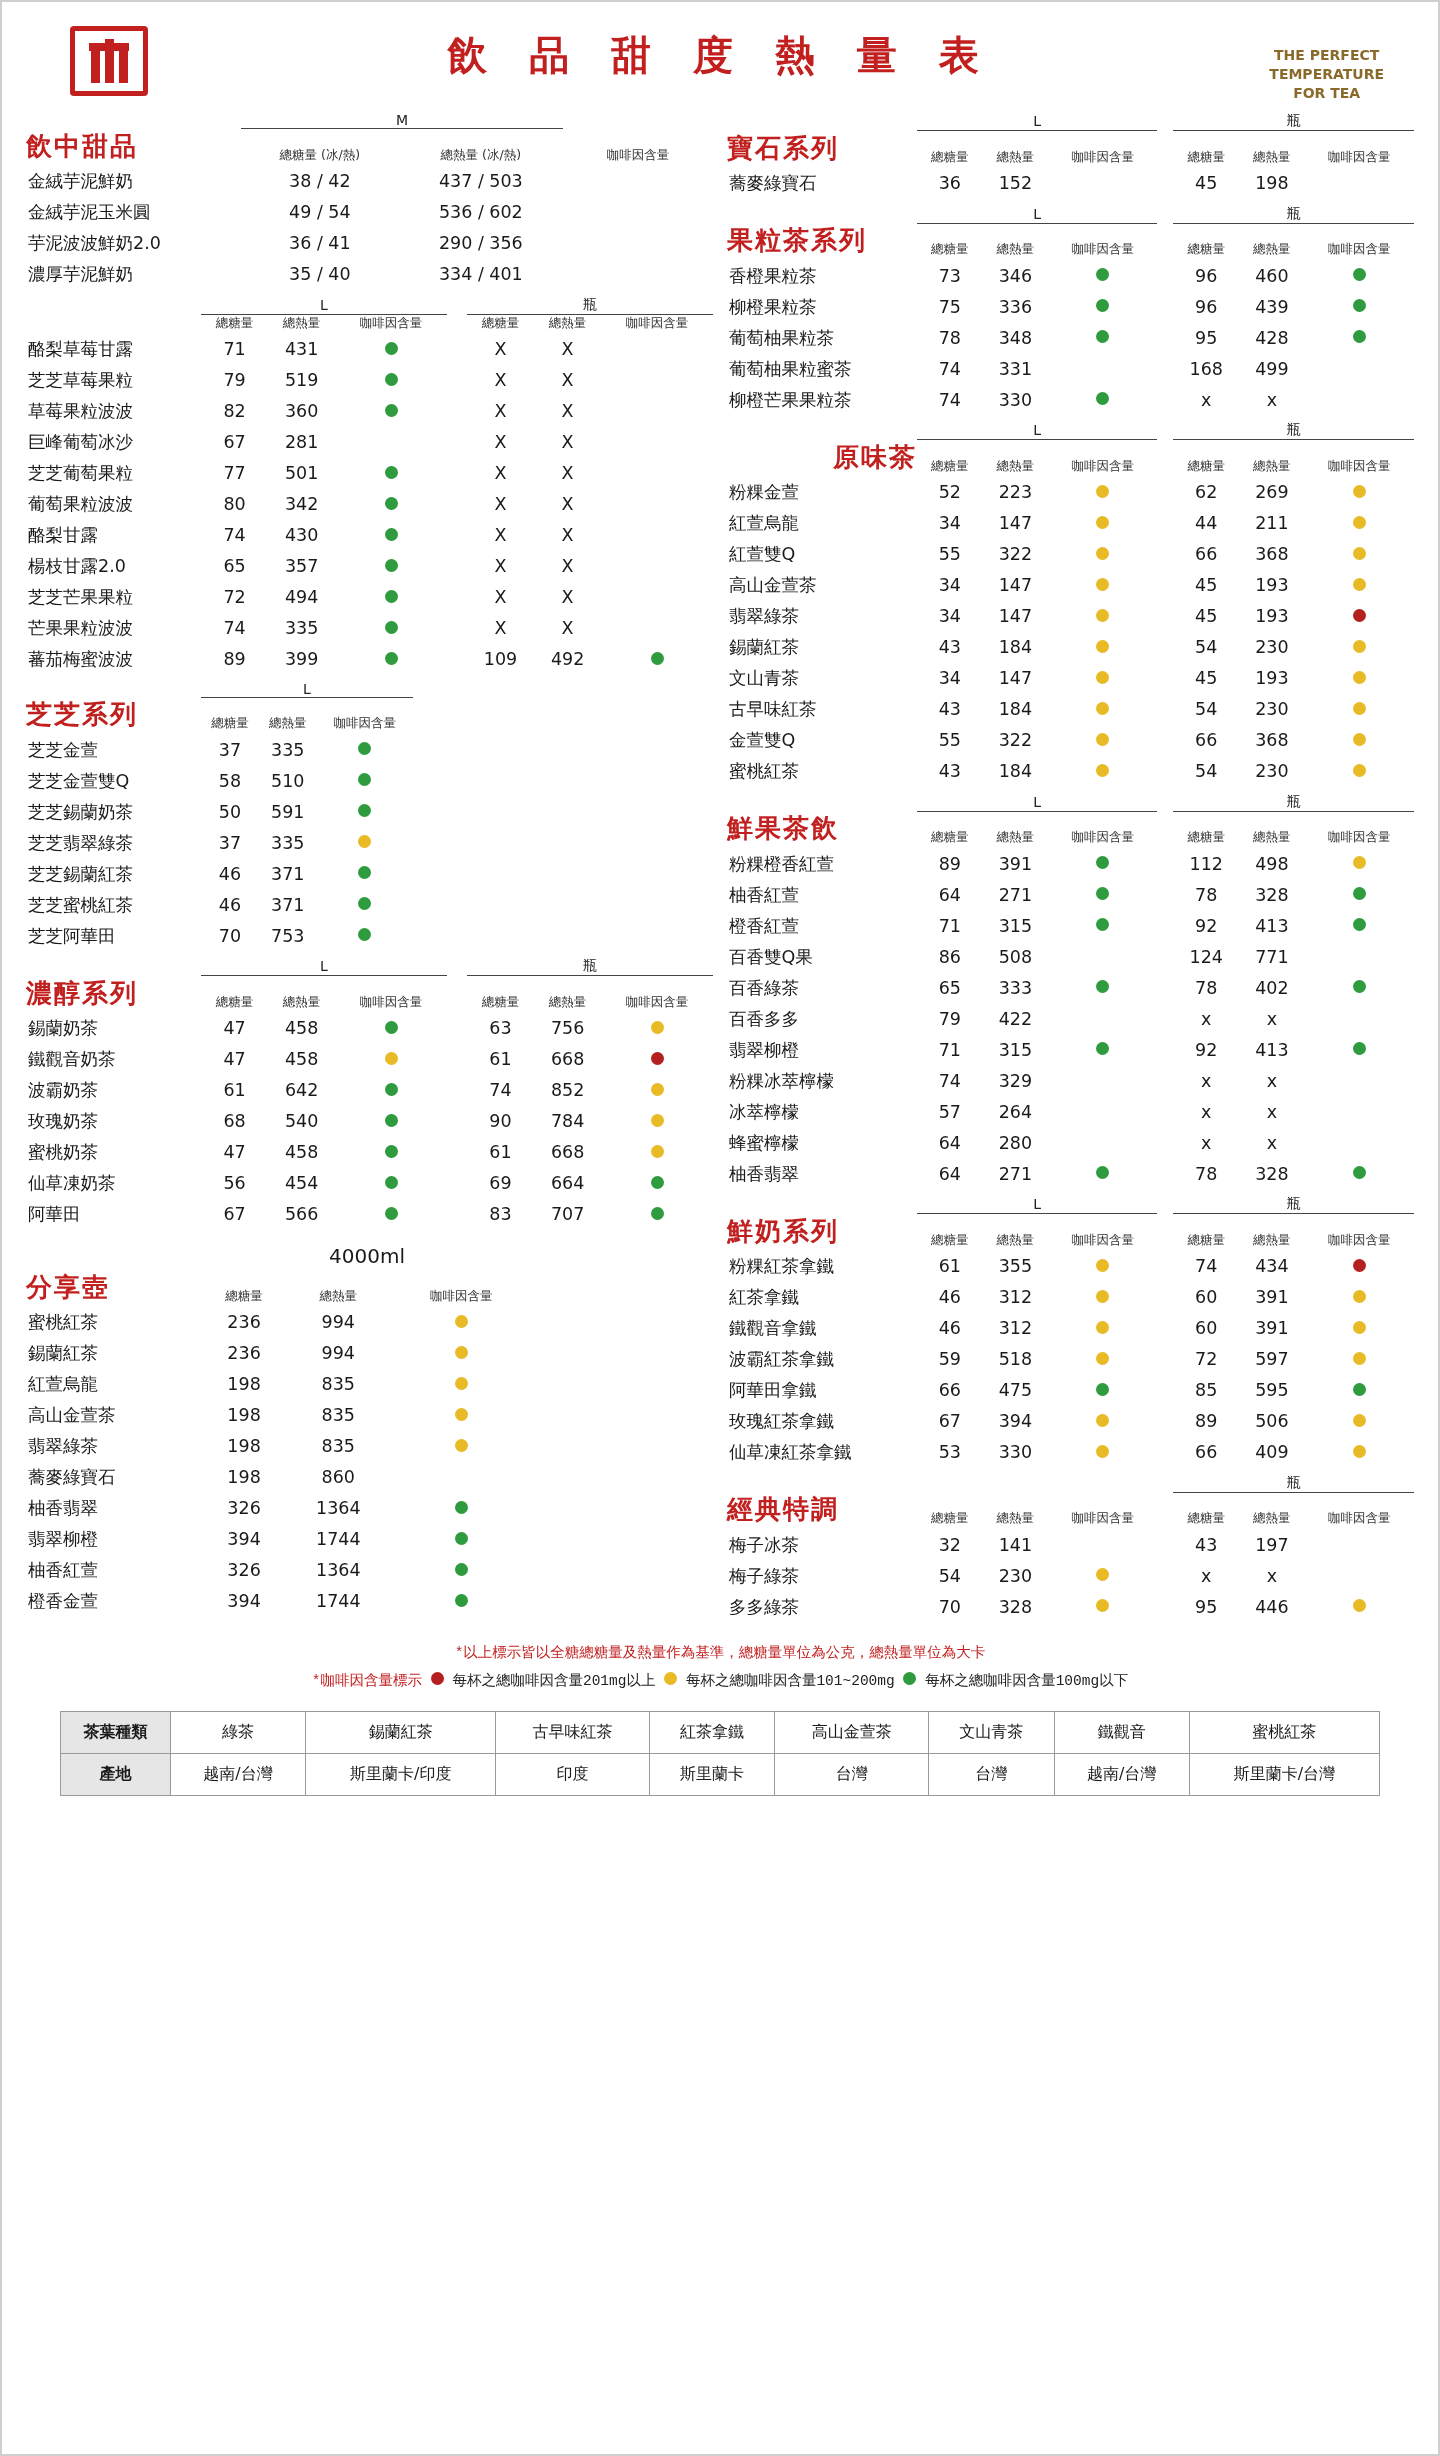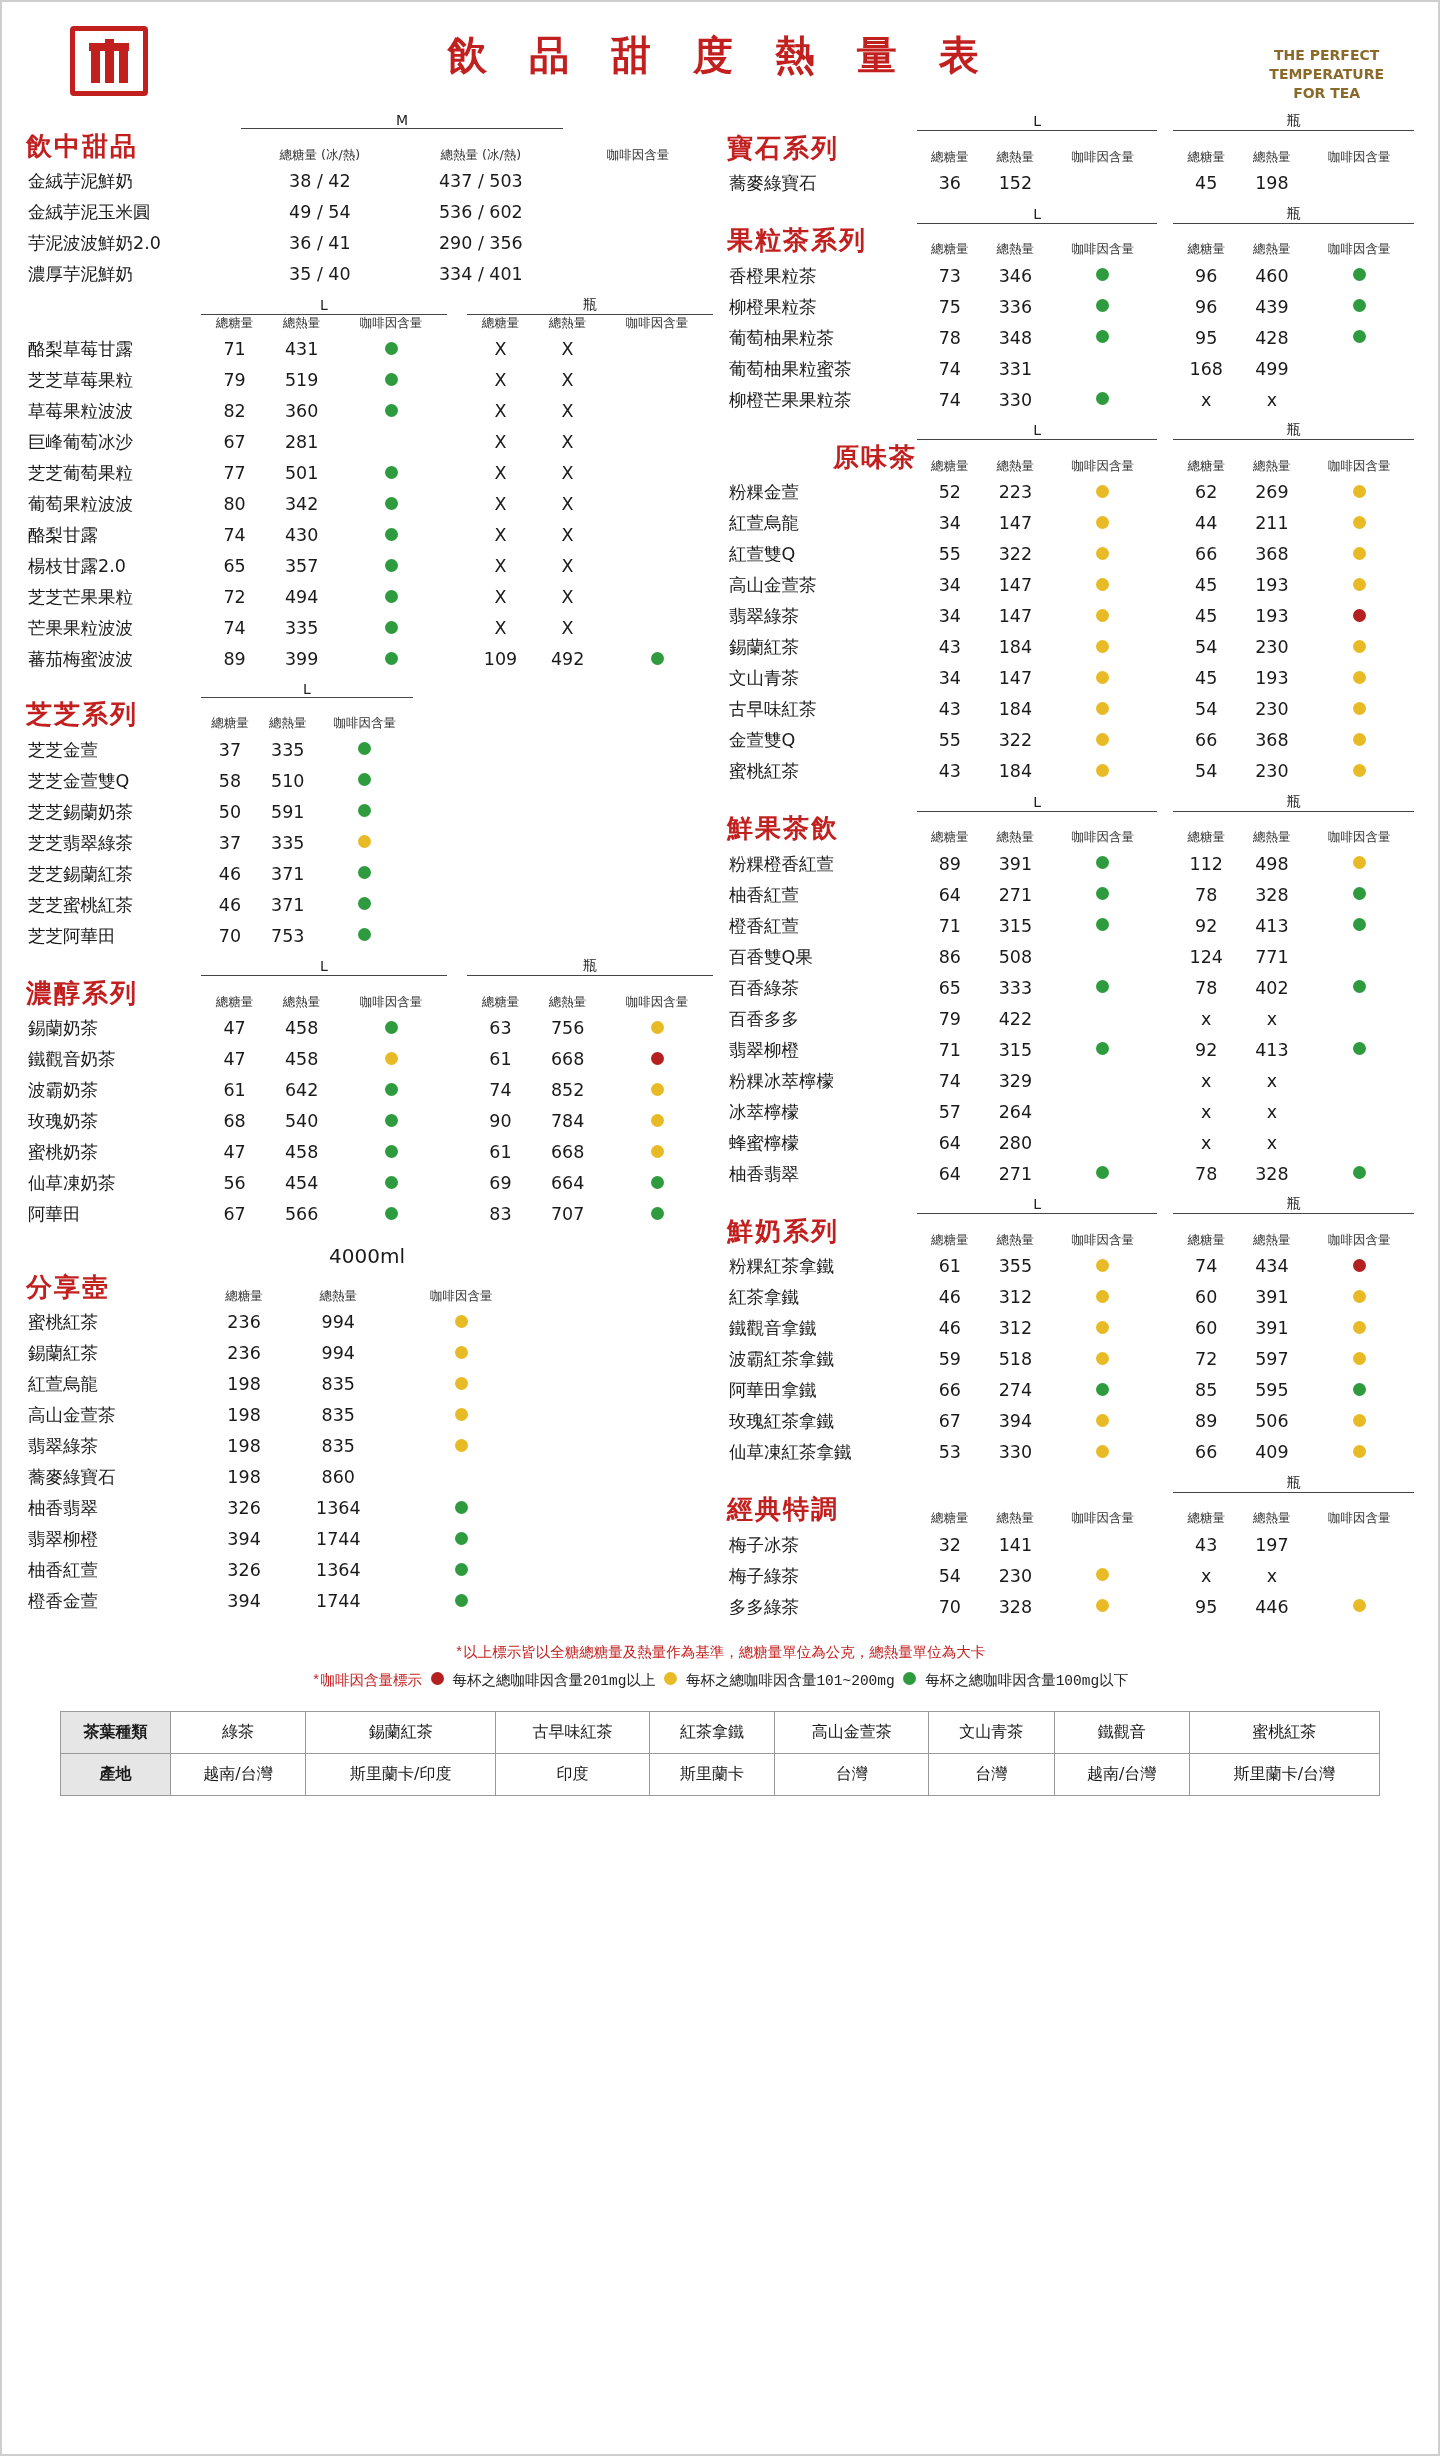--- a/index.html
+++ b/index.html
@@ -973,21 +973,21 @@
                 <td class="val">518</td>
                 <td class="dotcell"><span class="dot y"></span></td>
                 <td></td>
                 <td class="val">72</td>
                 <td class="val">597</td>
                 <td class="dotcell"><span class="dot y"></span></td>
               </tr>
               <tr>
                 <td class="rowname">阿華田拿鐵</td>
                 <td class="val">66</td>
-                <td class="val">274</td>
+                <td class="val">475</td>
                 <td class="dotcell"><span class="dot g"></span></td>
                 <td></td>
                 <td class="val">85</td>
                 <td class="val">595</td>
                 <td class="dotcell"><span class="dot g"></span></td>
               </tr>
               <tr>
                 <td class="rowname">玫瑰紅茶拿鐵</td>
                 <td class="val">67</td>
                 <td class="val">394</td>

